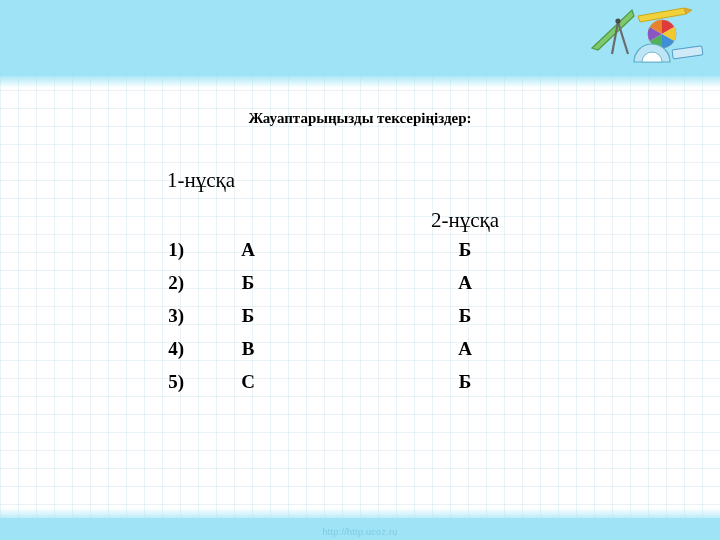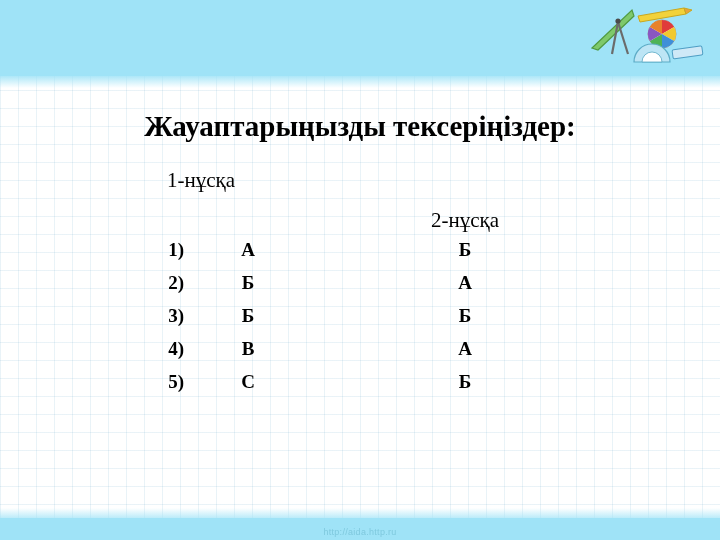--- a/index.html
+++ b/index.html
@@ -88,21 +88,21 @@
   }
   
   .title {
     position: absolute;
     left: 0;
     top: 110px;
     width: 720px;
     text-align: center;
     font-family: "Liberation Serif", serif;
     font-weight: bold;
-    font-size: 29px;
+    font-size: 15px;
     color: #000000;
   }
   
   .answers {
     position: absolute;
     left: 96px;
     top: 168px;
     width: 528px;
   }
   .ans-head {
@@ -222,15 +222,15 @@
     <div class="ans-row">
       <div class="num">5)</div>
       <div class="v1">С</div>
       <div class="v2">Б</div>
     </div>
 
   </div>
 
   <div class="bottom-band-shade"></div>
   <div class="bottom-band"></div>
-  <div class="footer-url">http://aida.http.ru</div>
+  <div class="footer-url">http://http.ucoz.ru</div>
 
 </div>
 
 </body></html>

